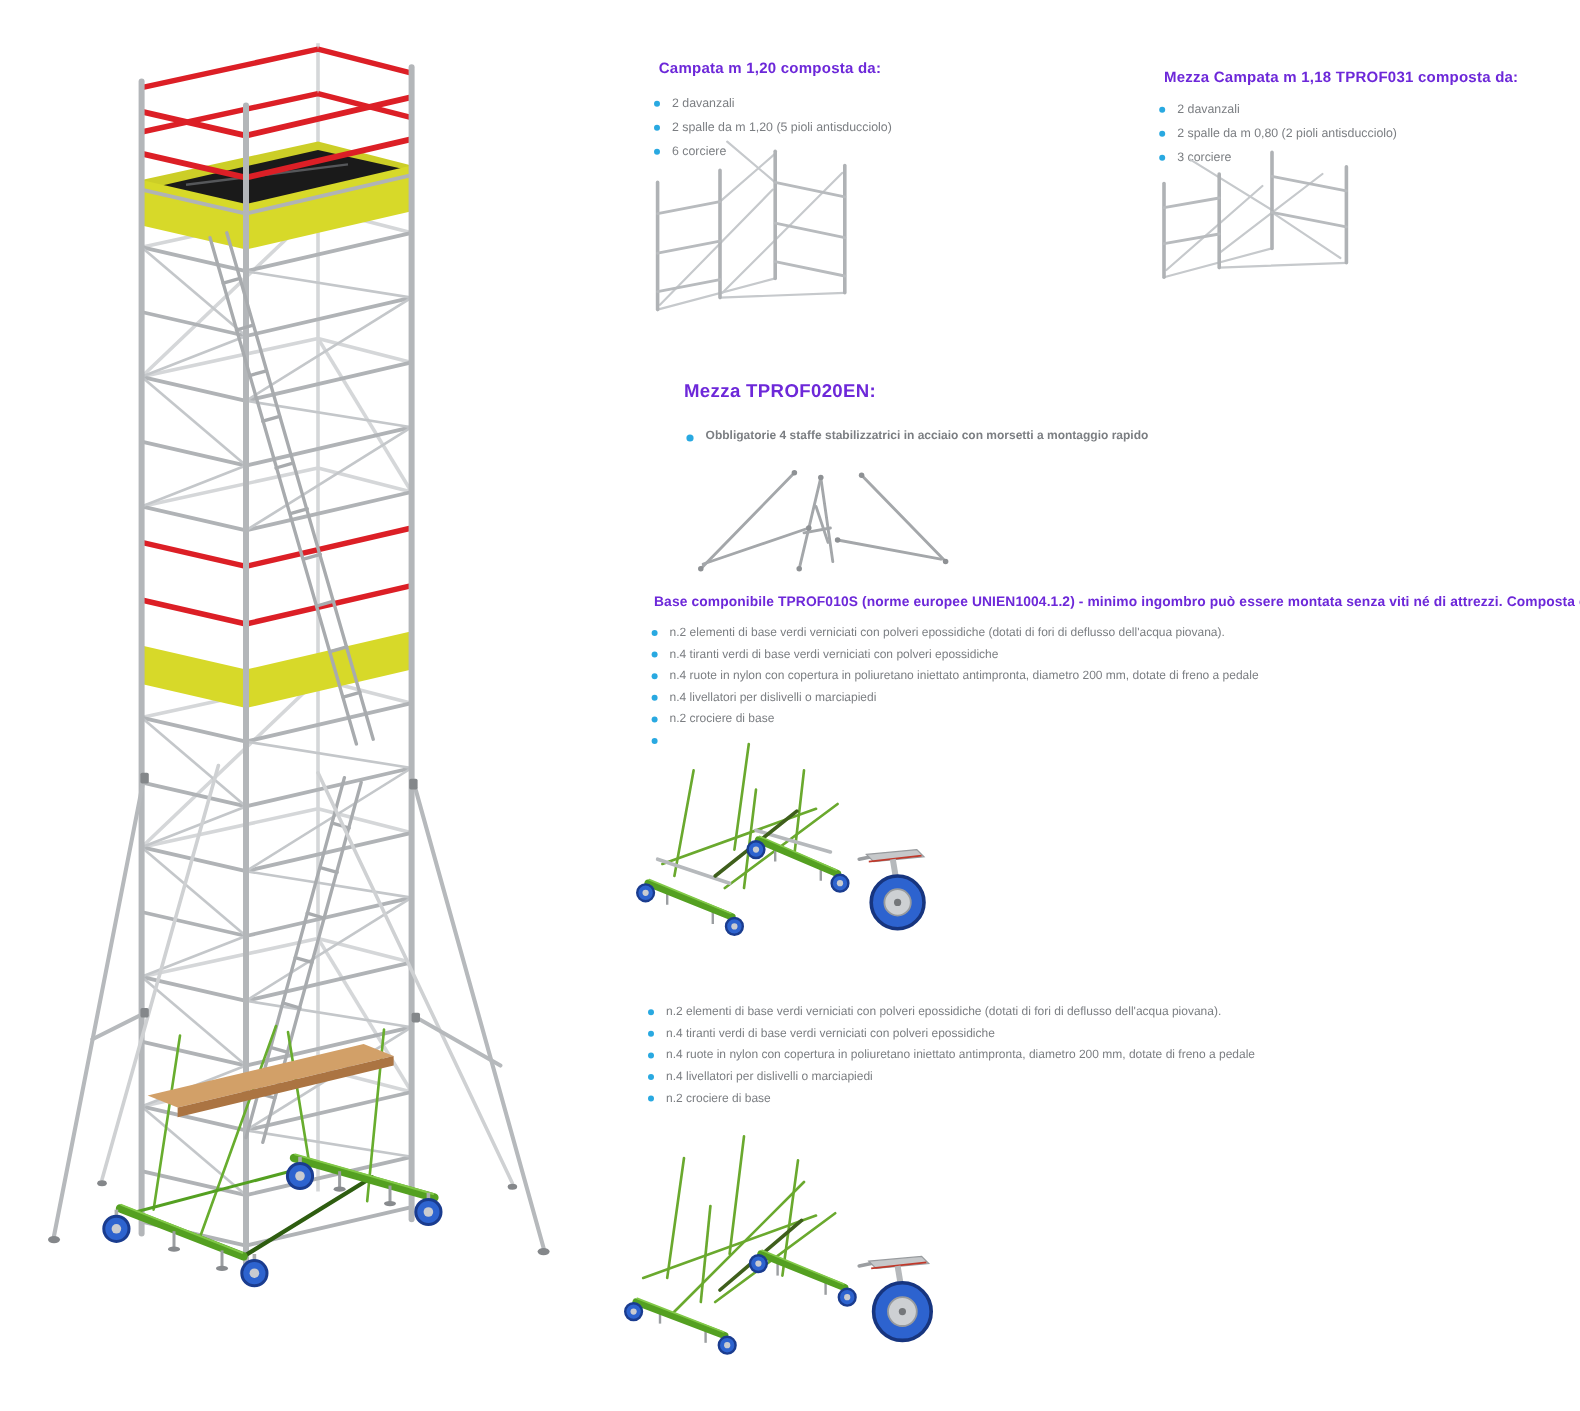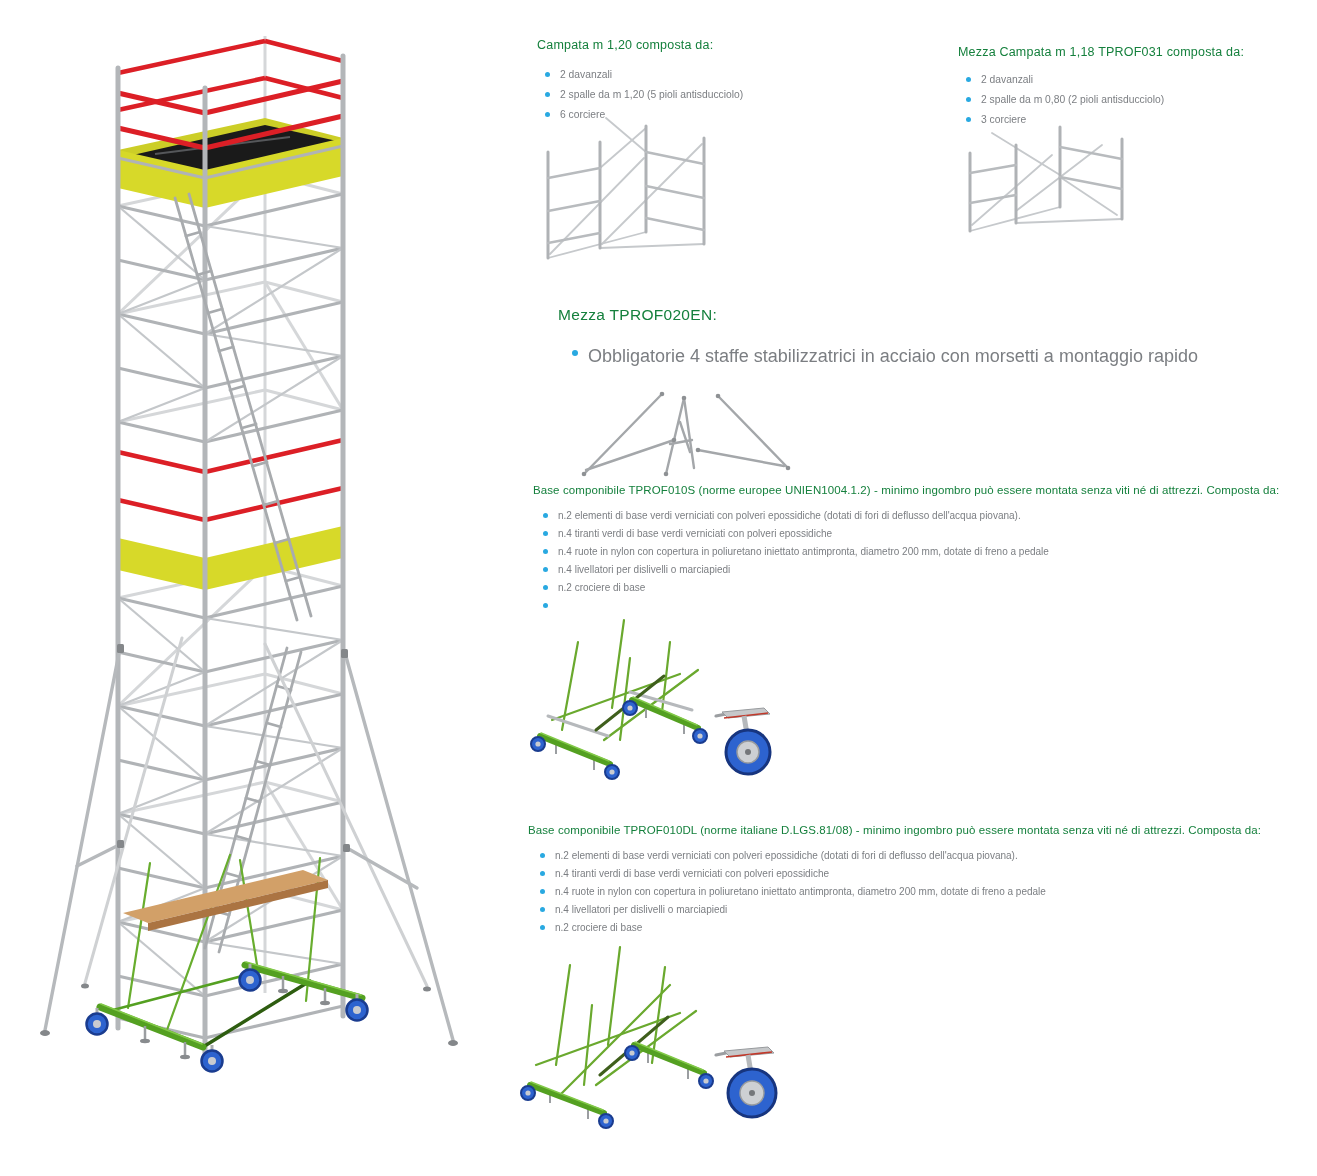--- a/index.html
+++ b/index.html
@@ -1,30 +1,30 @@
 <!DOCTYPE html>
 <html><head>
 <meta charset="utf-8">
 <style>
   html,body{margin:0;padding:0;background:#ffffff;}
   #page{
     position:relative;width:1317px;height:1176px;background:#ffffff;overflow:hidden;
     font-family:"Liberation Sans",sans-serif;
   }
   .abs{position:absolute;}
-  h3.sec-title{margin:0;color:#15803d;font-weight:400;}
+  h3.sec-title{margin:12px;color:#6d28d9;font-weight:700;}
   .t-md{font-size:12.5px;letter-spacing:.2px;}
   .t-lg{font-size:15.5px;letter-spacing:.3px;}
   .t-sm{font-size:11.5px;letter-spacing:.1px;white-space:nowrap;}
   ul.blist{list-style:none;margin:16px;padding:0;color:#7b7e82;}
   ul.blist li{display:flex;align-items:flex-start;}
   .dot{flex:none;width:5px;height:5px;border-radius:50%;background:#29a9e1;margin:3px 10px 0 0;}
   .blist-md li{font-size:10.3px;margin-bottom:8px;line-height:1.15;}
   .blist-sm li{font-size:10px;margin-bottom:6.5px;line-height:1.15;}
-  .blist-lg li{font-size:18px;}
+  .blist-lg li{font-size:10px;font-weight:bold;}
   .blist-lg .dot{width:6px;height:6px;margin-top:4px;}
   svg{display:block;}
 </style>
 </head>
 <body>
 
 <div id="page">
 
   <div class="abs" style="left:25px;top:8px;">
     <svg width="460" height="1150" viewBox="0 0 460 1150" role="img" aria-label="Trabattello professionale completo con stabilizzatori">
@@ -457,21 +457,20 @@
         <line x1="212" y1="106" x2="256" y2="101" stroke="#c0392b" stroke-width="1.6"></line>
         <line x1="232" y1="104" x2="236" y2="128" stroke="#b6b9bc" stroke-width="5"></line>
         <circle cx="236" cy="140" r="22" fill="#2d63cf" stroke="#17357f" stroke-width="3"></circle>
         <circle cx="236" cy="140" r="11" fill="#cdd0d3" stroke="#989b9e" stroke-width="1.5"></circle>
         <circle cx="236" cy="140" r="3" fill="#74777a"></circle>
       </g>
     </svg>
   </div>
 
   <div class="abs" style="left:528px;top:824px;">
-    <h3 class="sec-title t-sm">Base componibile TPROF010DL (norme italiane D.LGS.81/08) - minimo ingombro può essere montata senza viti né di attrezzi. Composta da:</h3>
     <ul class="blist blist-sm" style="margin-top:14px;margin-left:12px;">
       <li>
           <span class="dot"></span>
           <span>n.2 elementi di base verdi verniciati con polveri epossidiche (dotati di fori di deflusso dell'acqua piovana).</span>
         </li>
       <li>
           <span class="dot"></span>
           <span>n.4 tiranti verdi di base verdi verniciati con polveri epossidiche</span>
         </li>
       <li>

